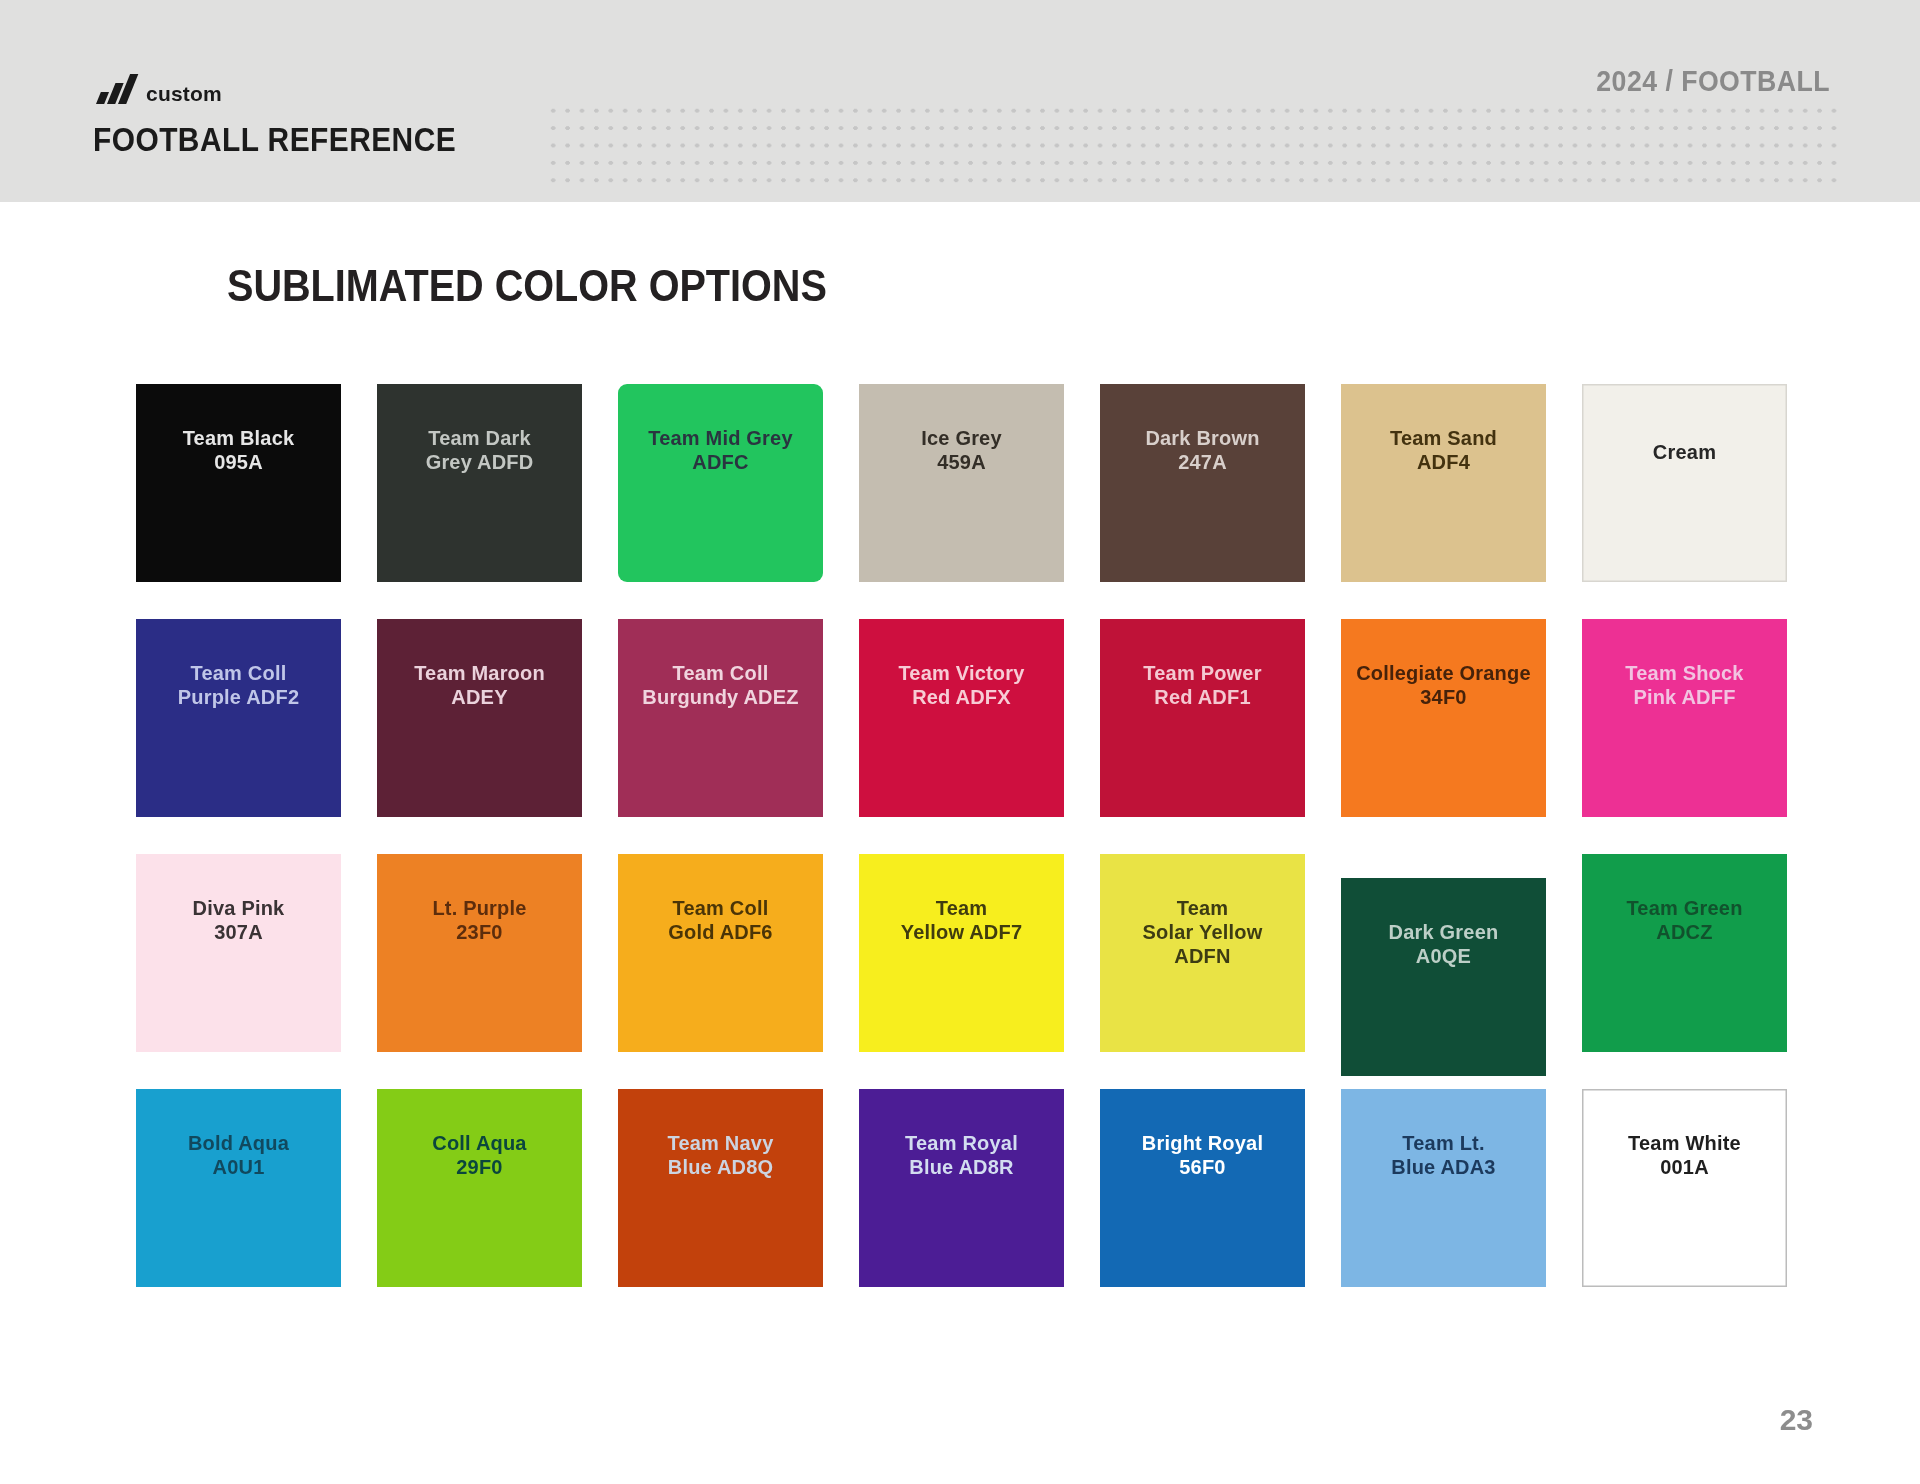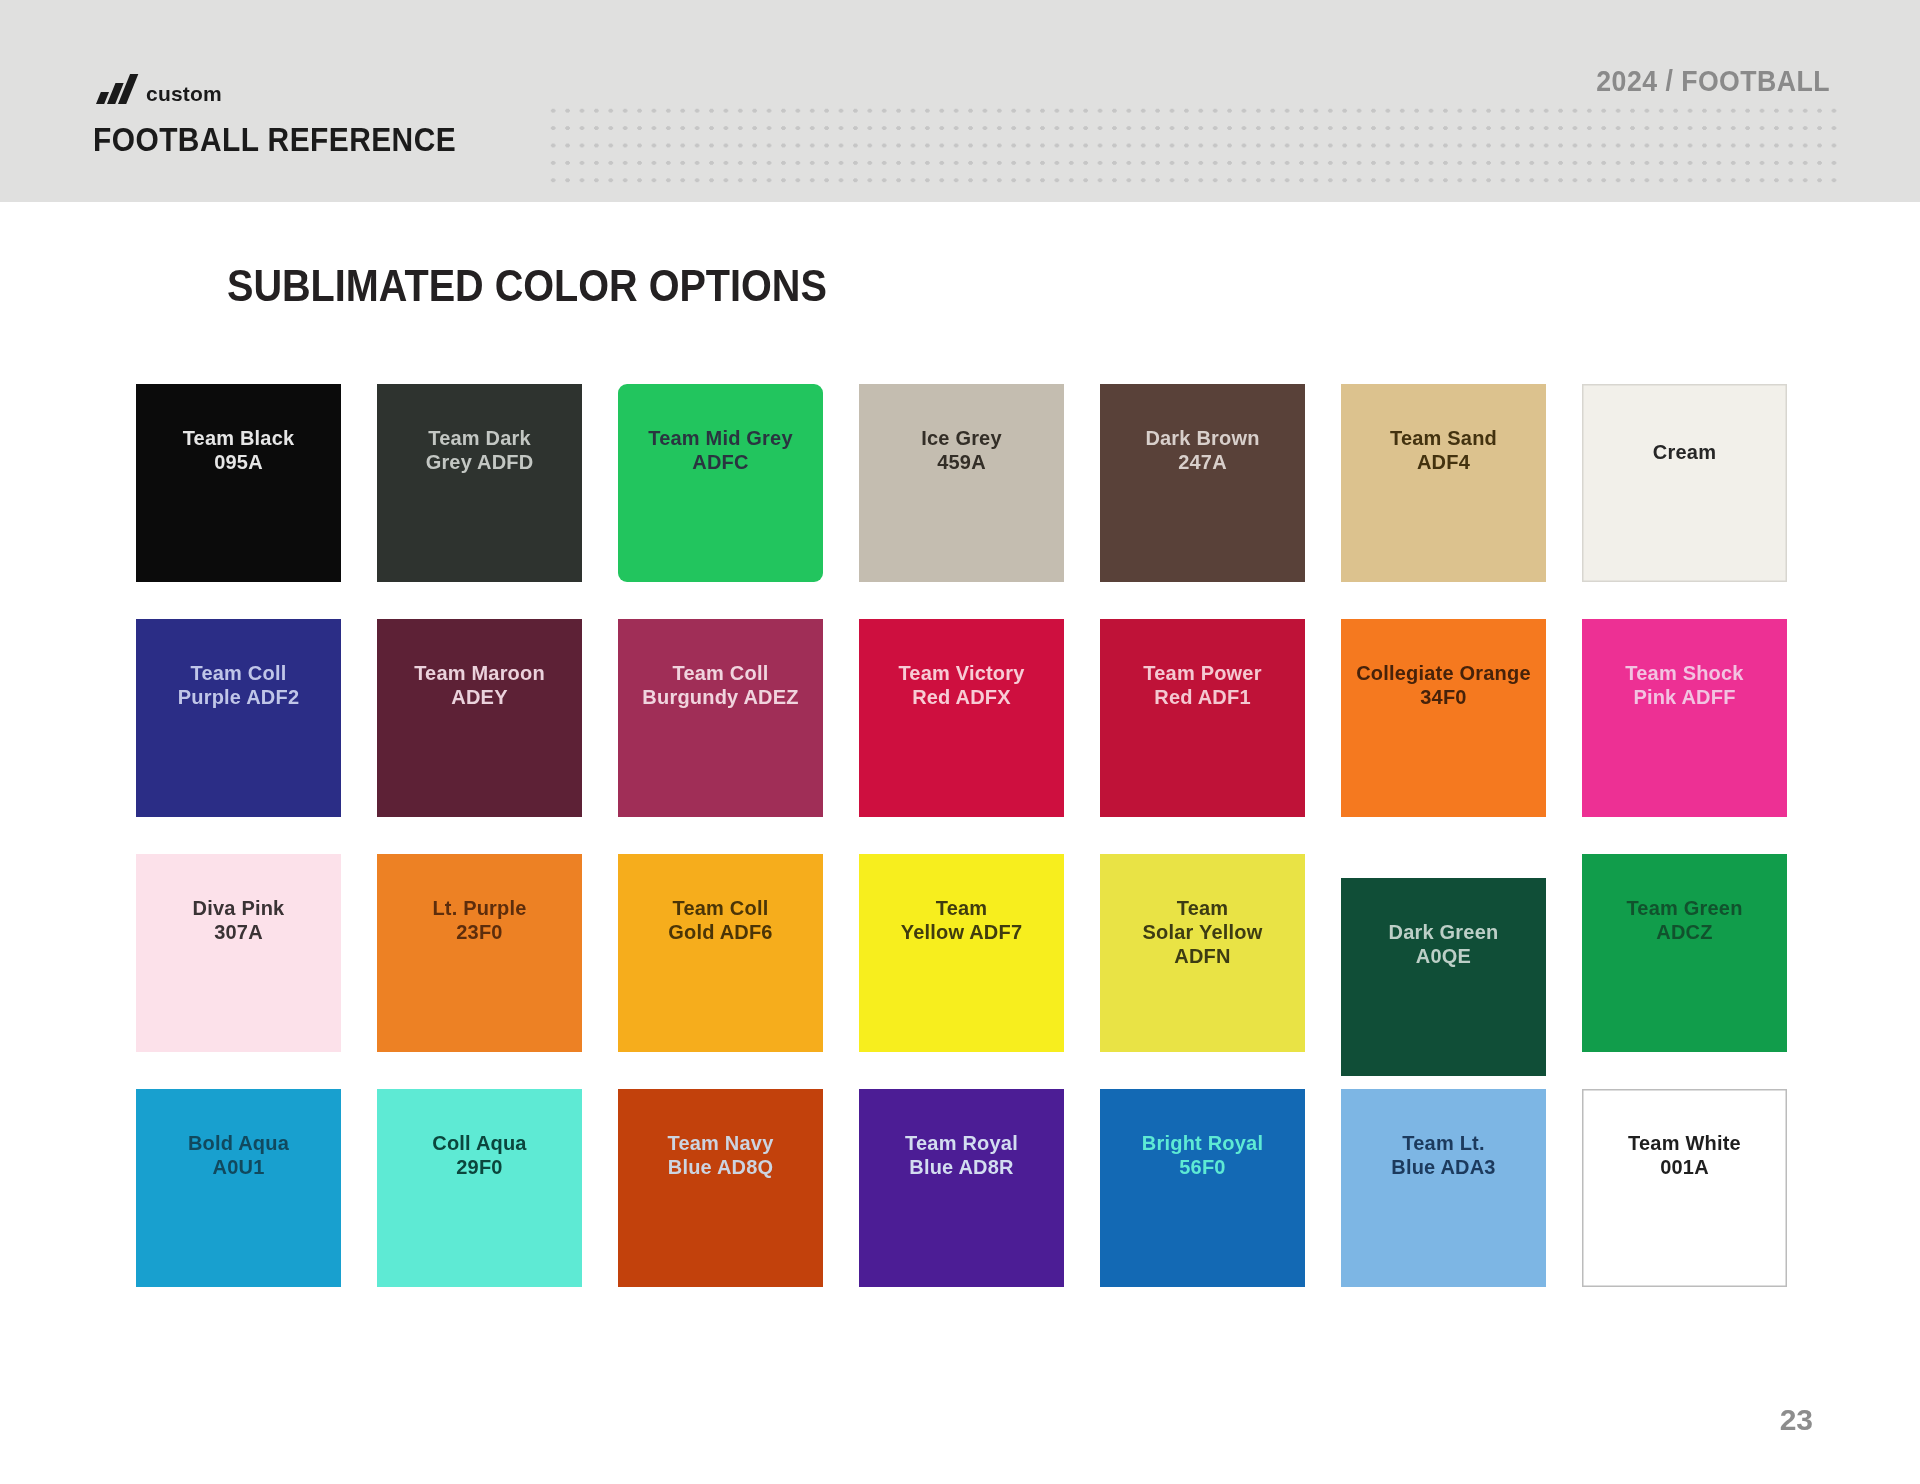--- a/index.html
+++ b/index.html
@@ -164,34 +164,34 @@
 A0QE</div>
   </div>
     <div class="swatch" style="background: rgb(17, 157, 75);">
     <div class="swatch-label" style="color: rgb(17, 82, 45);">Team Green
 ADCZ</div>
   </div>
     <div class="swatch" style="background: rgb(24, 160, 207);">
     <div class="swatch-label" style="color: rgb(17, 73, 94);">Bold Aqua
 A0U1</div>
   </div>
-    <div class="swatch" style="background: #5eead4; justify-content: center;">
+    <div class="swatch" style="background: #84cc16; justify-content: center;">
     <div class="swatch-label" style="color: rgb(11, 70, 61);">Coll Aqua
 29F0</div>
   </div>
     <div class="swatch" style="background: #c2410c;">
     <div class="swatch-label" style="color: rgb(204, 212, 225);">Team Navy
 Blue AD8Q</div>
   </div>
     <div class="swatch" style="background: #4c1d95;">
     <div class="swatch-label" style="color: rgb(211, 221, 240);">Team Royal
 Blue AD8R</div>
   </div>
     <div class="swatch" style="background: rgb(19, 105, 180);">
-    <div class="swatch-label" style="color: #5eead4;">Bright Royal
+    <div class="swatch-label" style="color: #ffffff;">Bright Royal
 56F0</div>
   </div>
     <div class="swatch" style="background: rgb(125, 182, 228);">
     <div class="swatch-label" style="color: rgb(28, 58, 93);">Team Lt.
 Blue ADA3</div>
   </div>
     <div class="swatch" style="background: rgb(255, 255, 255); box-shadow: rgb(188, 188, 188) 0px 0px 0px 1.5px inset;">
     <div class="swatch-label" style="color: rgb(31, 31, 31);">Team White
 001A</div>
   </div>

